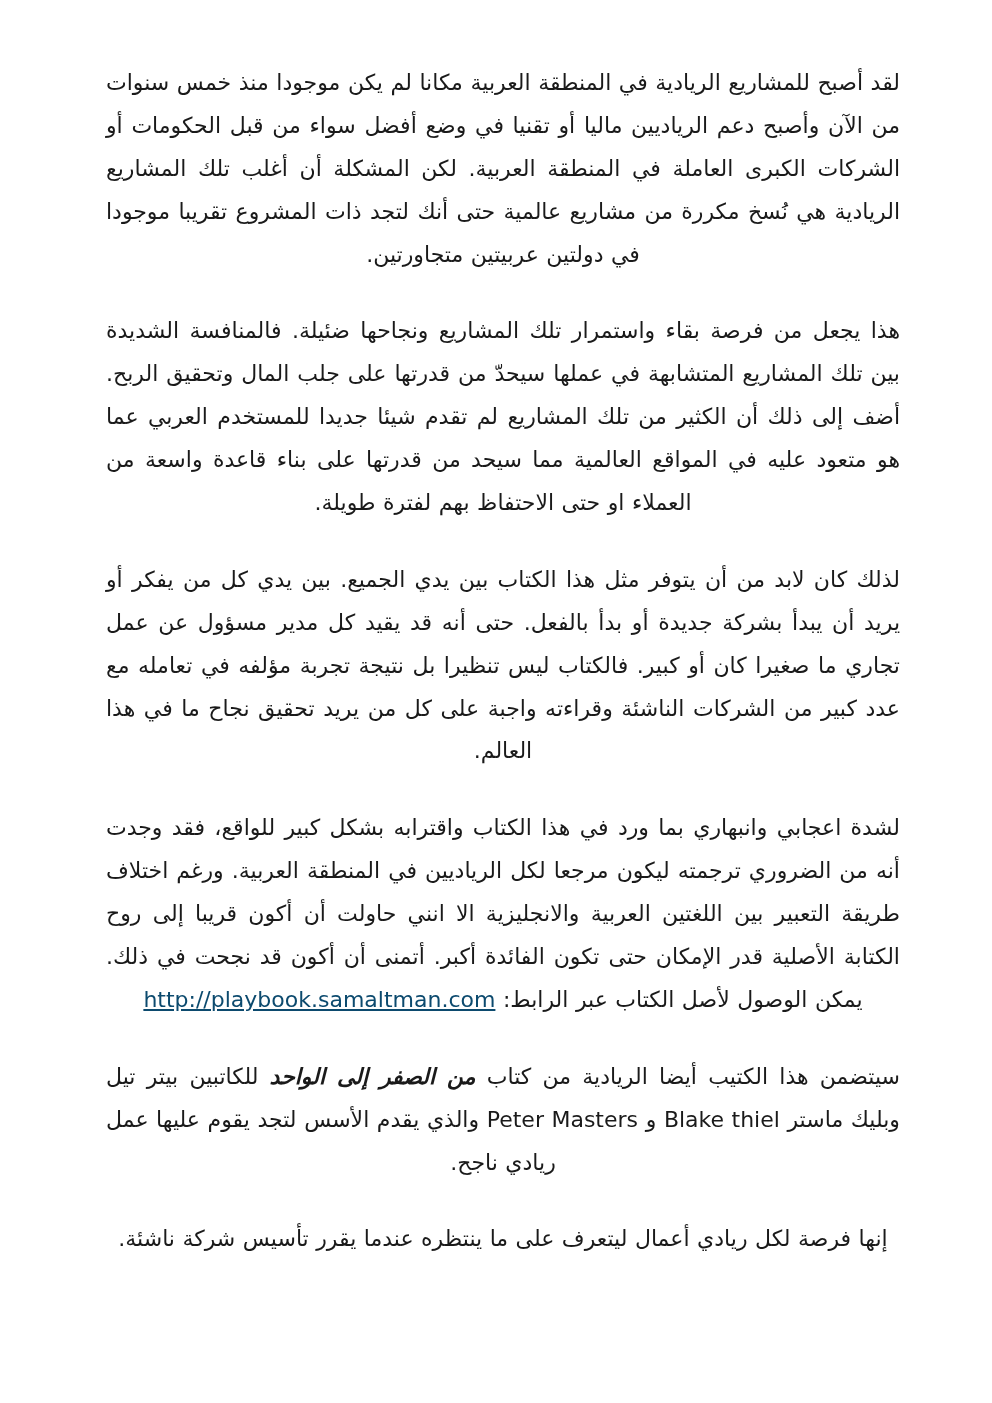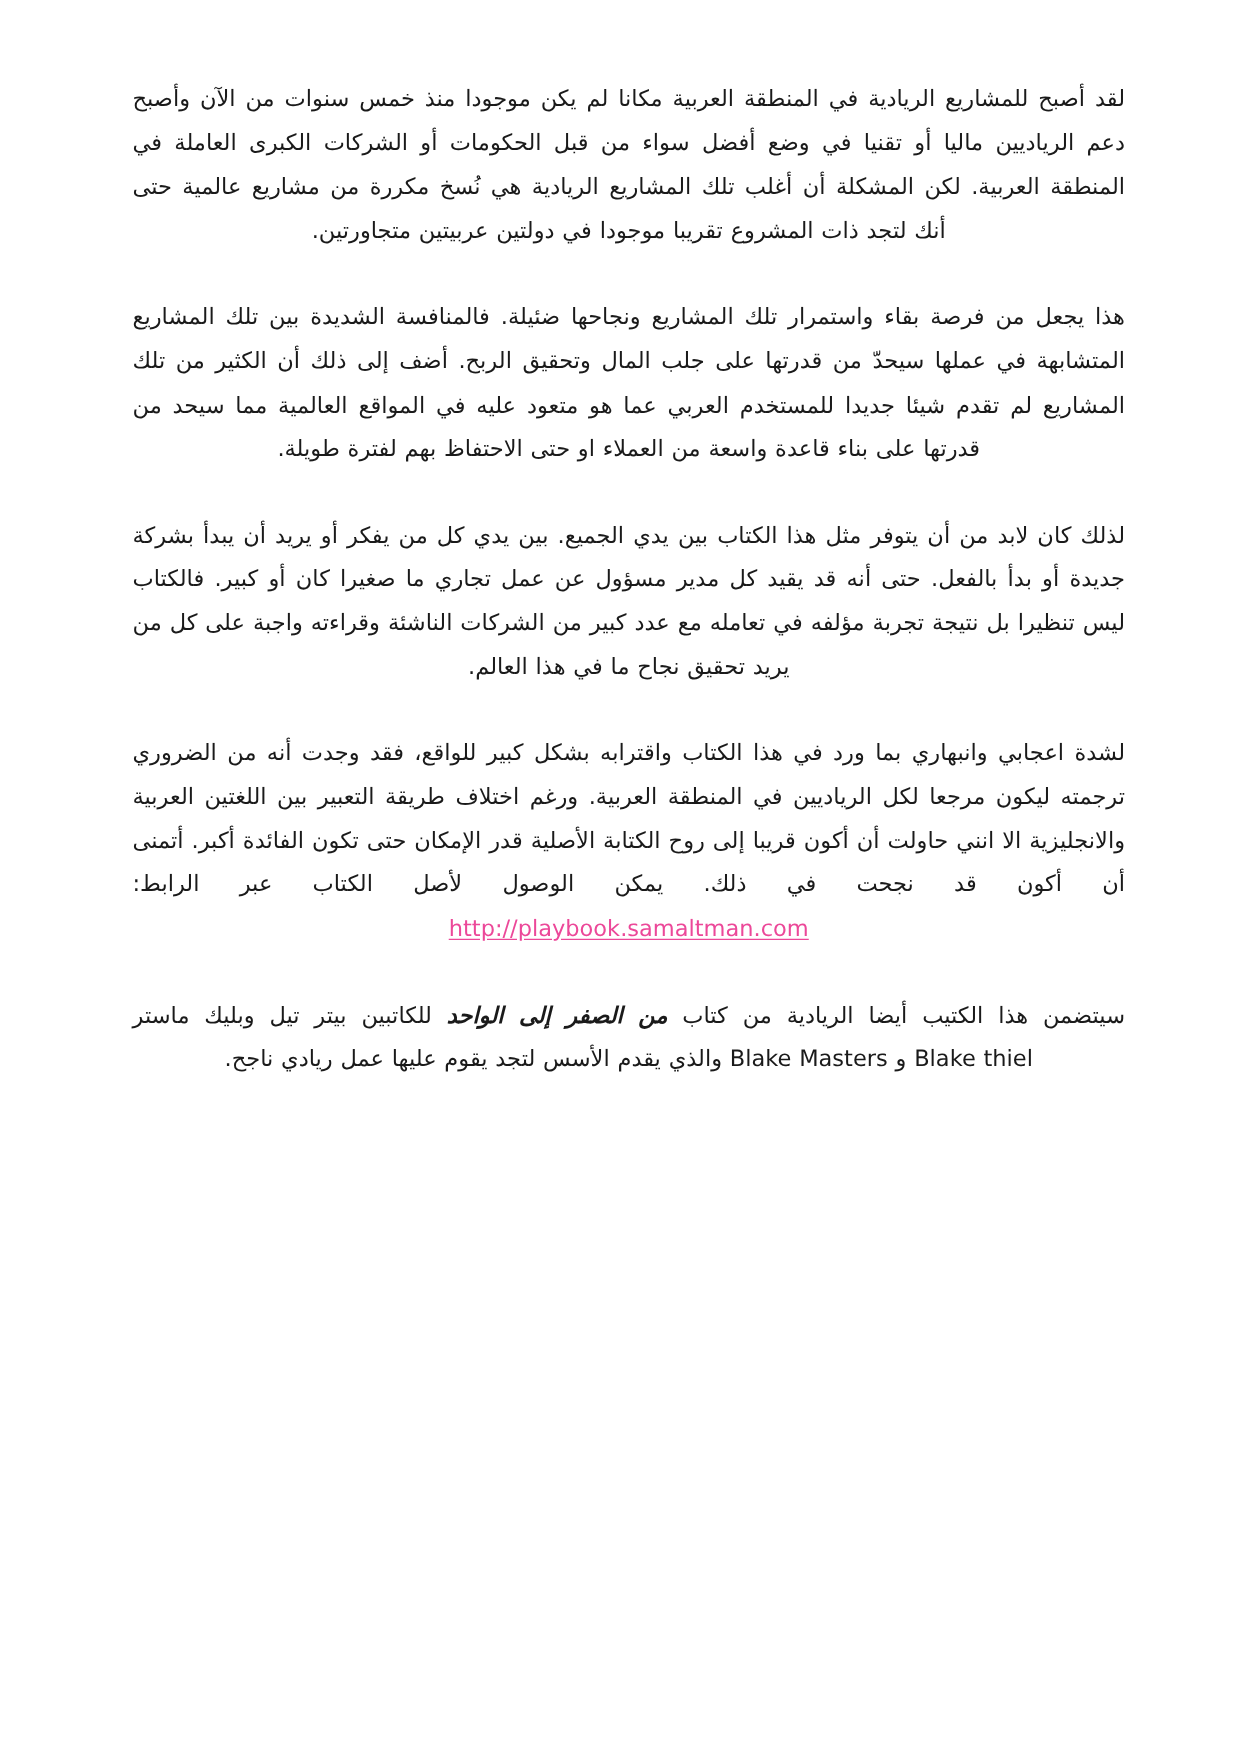--- a/index.html
+++ b/index.html
@@ -22,36 +22,36 @@
     padding: 62px 92px 40px 92px;
     background: #ffffff;
   }
   .doc-body {
     direction: rtl;
     text-align: justify;
     text-align-last: center;
   }
   p.para {
     margin: 0 0 34px 14px;
-    font-size: 18px;
+    font-size: 22px;
     line-height: 1.95;
     color: #1a1a1a;
     direction: rtl;
     text-align: justify;
     text-align-last: center;
     word-spacing: 0.5px;
   }
   p.para:last-child {
     margin-bottom: 0;
   }
   .para-link-block {
     margin-bottom: 40px;
   }
   a.doc-link {
-    color: #ec4899;
+    color: #0c4a6e;
     text-decoration: underline;
     text-underline-offset: 2px;
     direction: ltr;
     unicode-bidi: embed;
     display: inline-block;
   }
   .ltr-run {
     direction: ltr;
     unicode-bidi: embed;
     display: inline-block;
@@ -77,19 +77,20 @@
       <span>لشدة اعجابي وانبهاري بما ورد في هذا الكتاب واقترابه بشكل كبير للواقع، فقد وجدت أنه من الضروري ترجمته ليكون مرجعا لكل الرياديين في المنطقة العربية. ورغم اختلاف طريقة التعبير بين اللغتين العربية والانجليزية الا انني حاولت أن أكون قريبا إلى روح الكتابة الأصلية قدر الإمكان حتى تكون الفائدة أكبر. أتمنى أن أكون قد نجحت في ذلك. يمكن الوصول لأصل الكتاب عبر الرابط:</span>
       <a class="doc-link" href="#">http://playbook.samaltman.com</a>
     </p>
 
     <p class="para">
       <span>سيتضمن هذا الكتيب أيضا الريادية من كتاب</span>
       <em class="book-title">من الصفر إلى الواحد</em>
       <span>للكاتبين بيتر تيل وبليك ماستر</span>
       <span class="ltr-run">Blake thiel</span>
       <span>و</span>
-      <span class="ltr-run">Blake Masters</span>
+      <span class="ltr-run">Peter Masters</span>
       <span>والذي يقدم الأسس لتجد يقوم عليها عمل ريادي ناجح.</span>
     </p>
 
+    <p class="para">إنها فرصة لكل ريادي أعمال ليتعرف على ما ينتظره عندما يقرر تأسيس شركة ناشئة.</p>
 
   </article>
 </div>
 
 </body></html>

